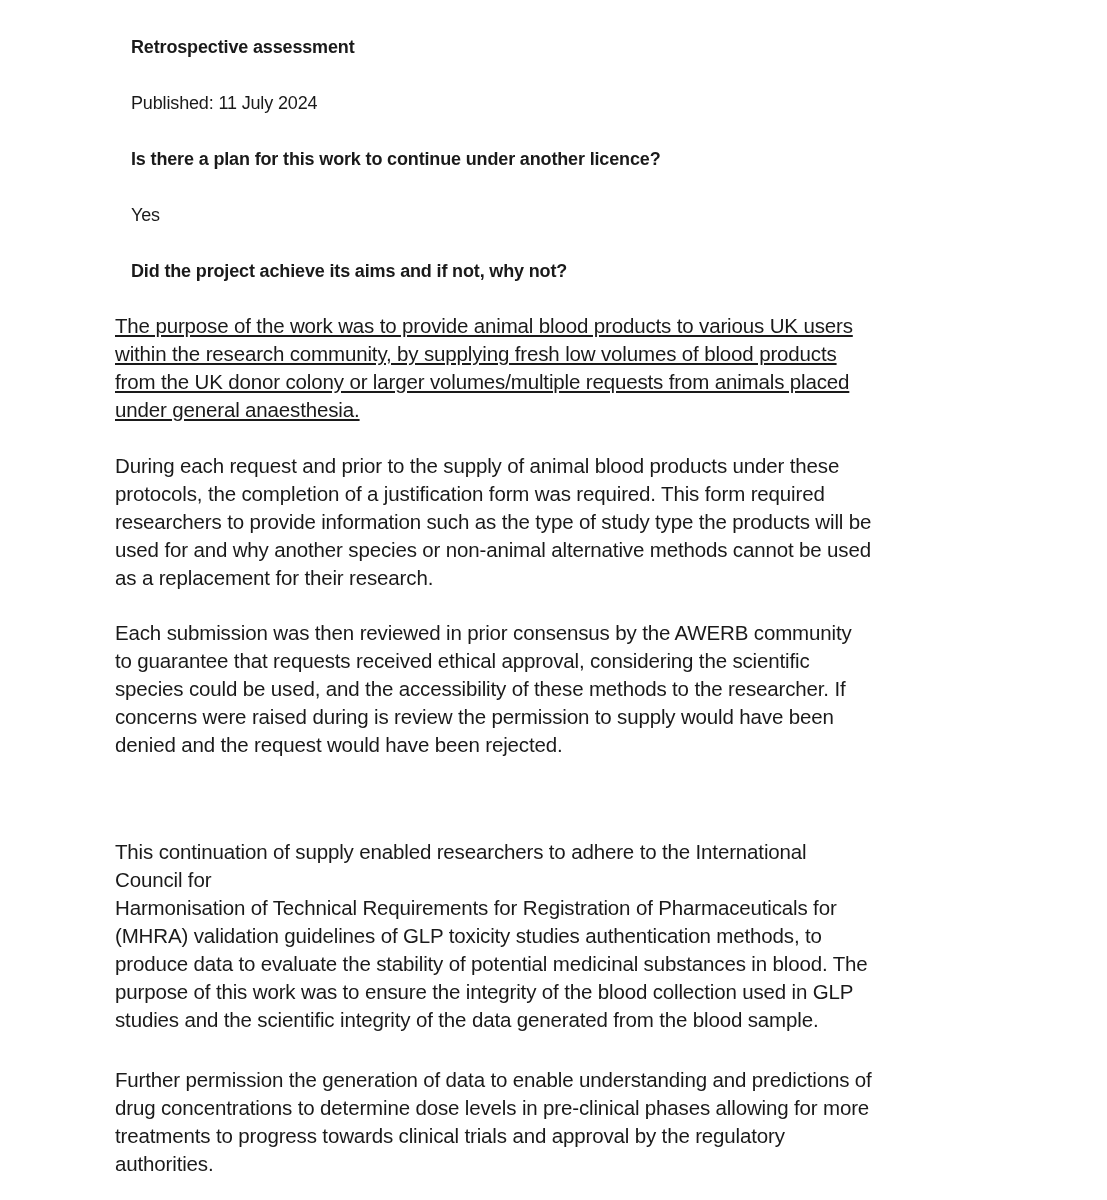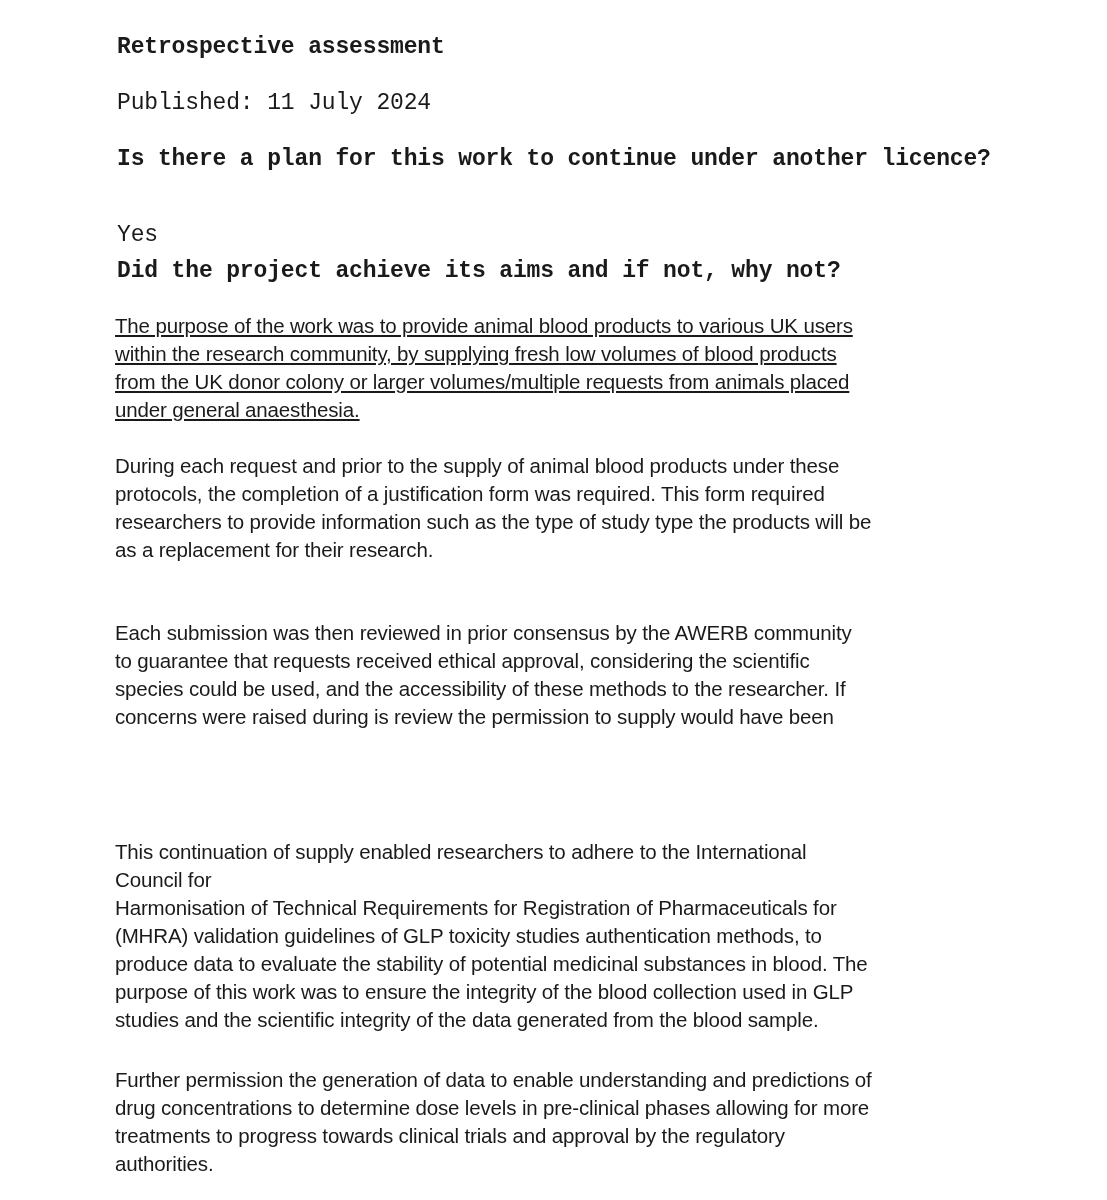--- a/index.html
+++ b/index.html
@@ -16,26 +16,25 @@
       color: #1a1a1a;
     }
     .page {
       position: absolute;
       left: 115px;
       top: 0;
       width: 960px;
     }
     .line {
       position: absolute;
-      left: 2px;
+      left: 16px;
       white-space: nowrap;
-      font-size: 23px;
+      font-size: 18px;
       line-height: 28px;
       letter-spacing: -0.15px;
-      font-family: Liberation Mono, monospace;
     }
     .bold {
       font-weight: bold;
     }
     .para {
       position: absolute;
       left: 0;
       width: 960px;
     }
     .para .pl {
@@ -50,43 +49,45 @@
 <body>
 
 <div class="page">
 
   <div class="line bold" style="top:33px;">Retrospective assessment</div>
 
   <div class="line" style="top:89px;">Published: 11 July 2024</div>
 
   <div class="line bold" style="top:145px;">Is there a plan for this work to continue under another licence?</div>
 
-  <div class="line" style="top:201px;margin-top:20px;">Yes</div>
+  <div class="line" style="top:201px;">Yes</div>
 
   <div class="line bold" style="top:257px;">Did the project achieve its aims and if not, why not?</div>
 
   <div class="para" style="top:312px;text-decoration:underline;">
     <span class="pl">The purpose of the work was to provide animal blood products to various UK users</span>
     <span class="pl">within the research community, by supplying fresh low volumes of blood products</span>
     <span class="pl">from the UK donor colony or larger volumes/multiple requests from animals placed</span>
     <span class="pl">under general anaesthesia.</span>
   </div>
 
   <div class="para" style="top:452px;">
     <span class="pl">During each request and prior to the supply of animal blood products under these</span>
     <span class="pl">protocols, the completion of a justification form was required. This form required</span>
     <span class="pl">researchers to provide information such as the type of study type the products will be</span>
+    <span class="pl">used for and why another species or non-animal alternative methods cannot be used</span>
     <span class="pl">as a replacement for their research.</span>
   </div>
 
   <div class="para" style="top:619px;">
     <span class="pl">Each submission was then reviewed in prior consensus by the AWERB community</span>
     <span class="pl">to guarantee that requests received ethical approval, considering the scientific</span>
     <span class="pl">species could be used, and the accessibility of these methods to the researcher. If</span>
     <span class="pl">concerns were raised during is review the permission to supply would have been</span>
+    <span class="pl">denied and the request would have been rejected.</span>
   </div>
 
   <div class="para" style="top:838px;">
     <span class="pl">This continuation of supply enabled researchers to adhere to the International</span>
     <span class="pl">Council for</span>
     <span class="pl">Harmonisation of Technical Requirements for Registration of Pharmaceuticals for</span>
     <span class="pl">(MHRA) validation guidelines of GLP toxicity studies authentication methods, to</span>
     <span class="pl">produce data to evaluate the stability of potential medicinal substances in blood. The</span>
     <span class="pl">purpose of this work was to ensure the integrity of the blood collection used in GLP</span>
     <span class="pl">studies and the scientific integrity of the data generated from the blood sample.</span>

